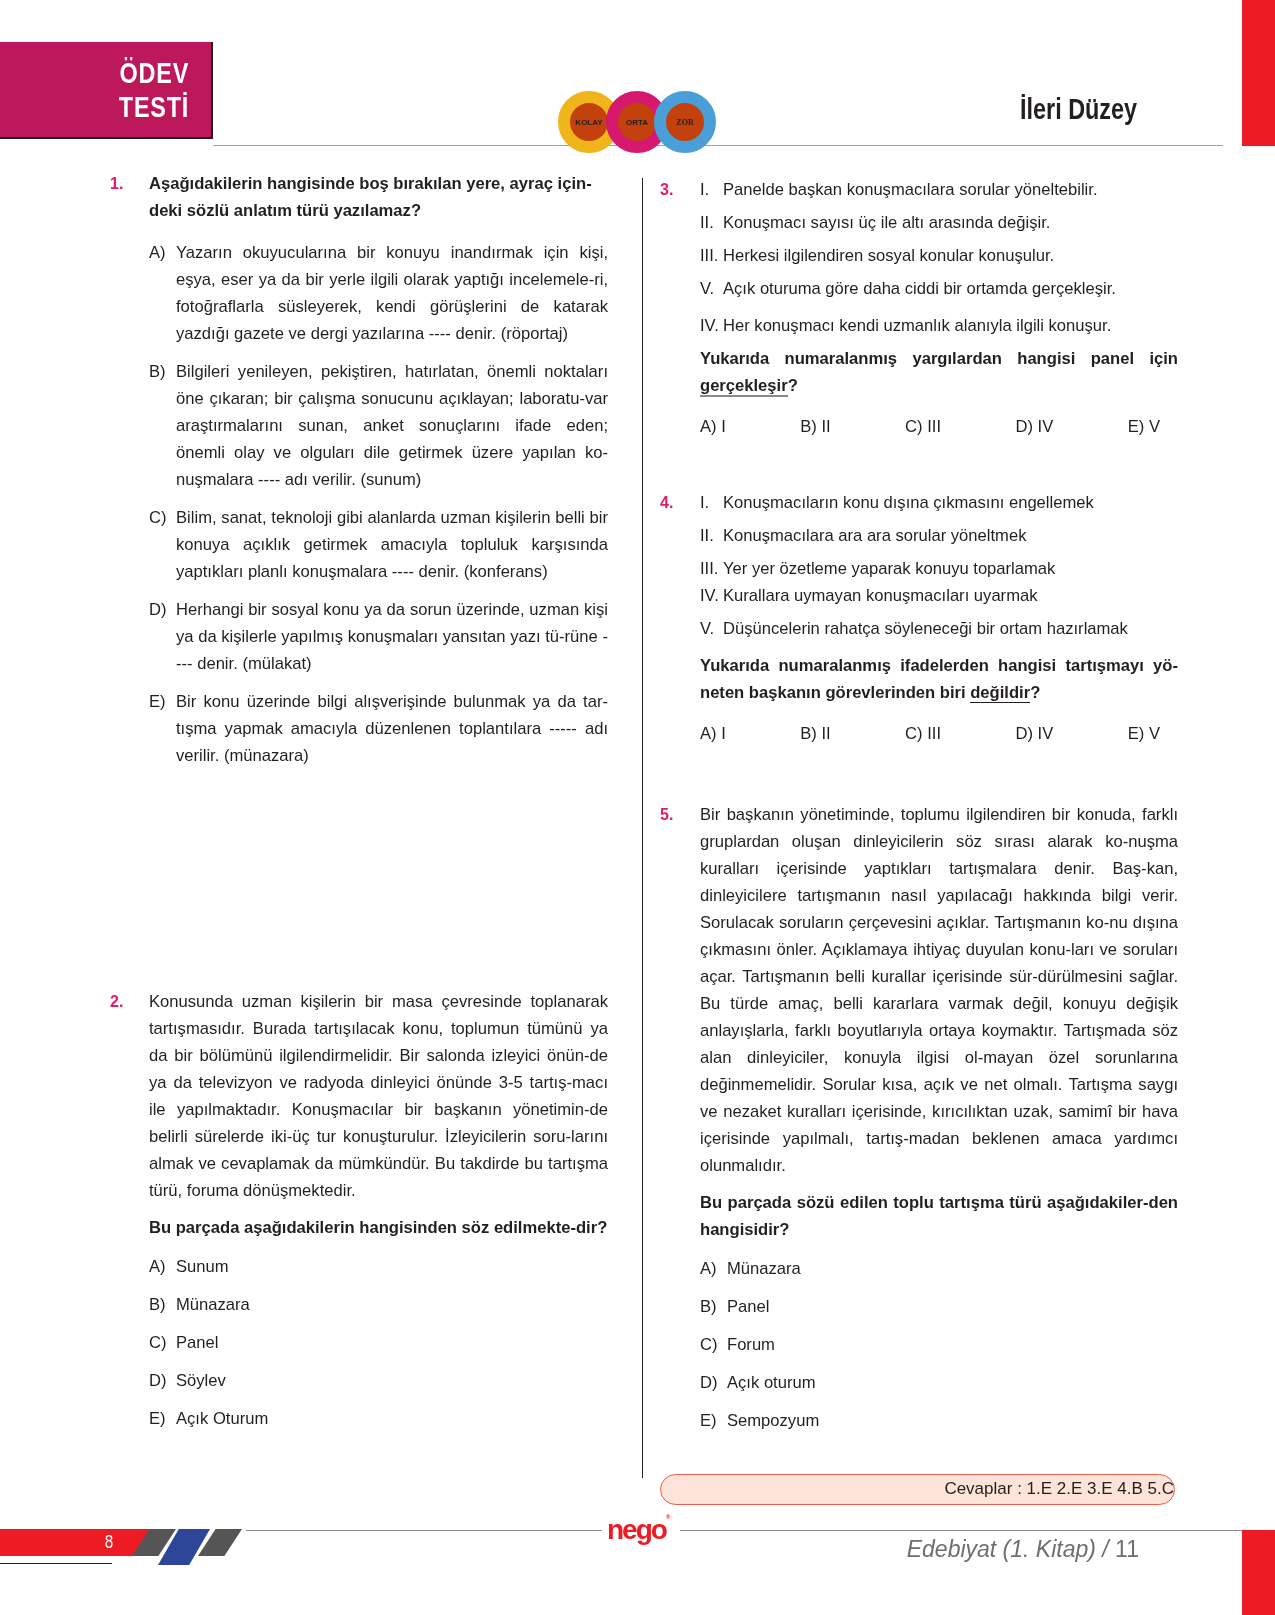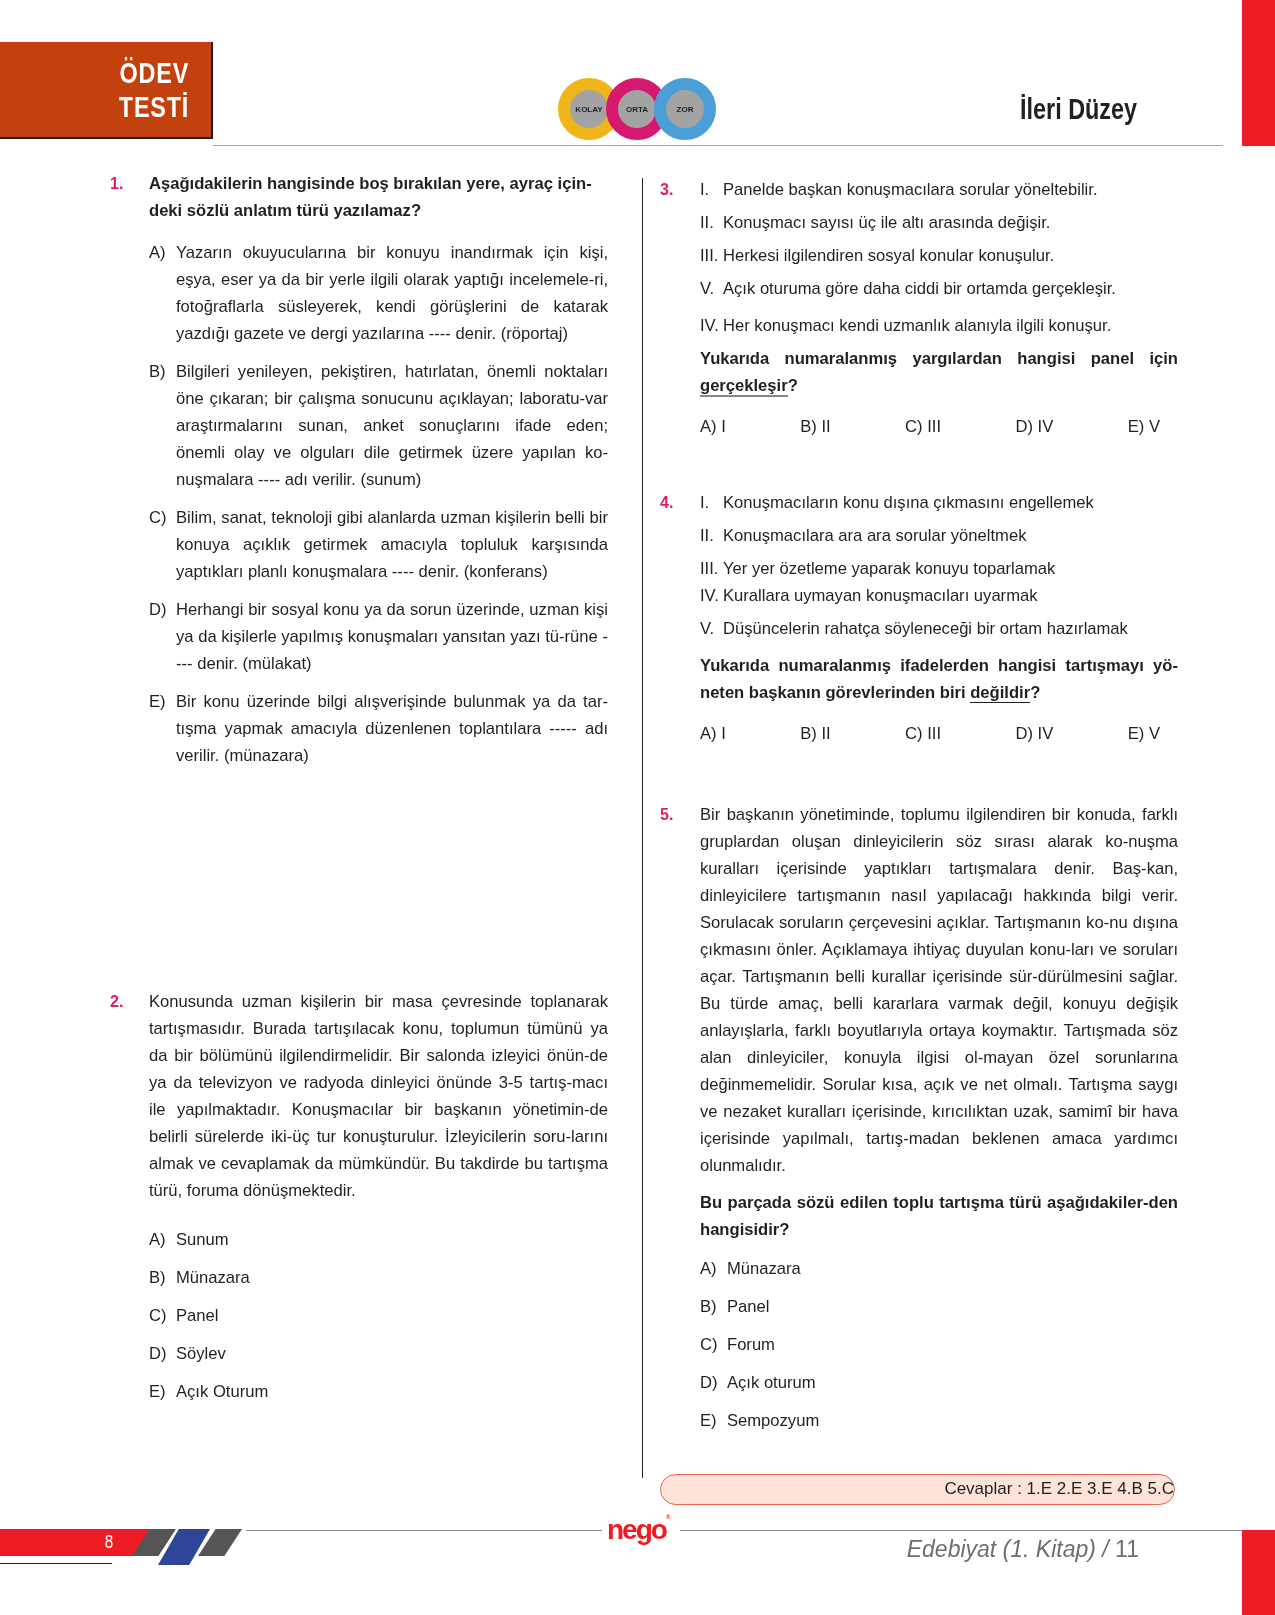--- a/index.html
+++ b/index.html
@@ -1,37 +1,37 @@
 <!DOCTYPE html>
 <html><head>
 <meta charset="utf-8">
 <style>
   html, body { margin:0; padding:0; background:#ffffff; }
   body { width:1275px; height:1615px; position:relative; overflow:hidden;
          font-family:"Liberation Sans", sans-serif; color:#231f20; }
 
   
   .hdr-box { position:absolute; left:0; top:42px; width:213px; height:97px;
-             background:#c2410c; border-right:2px solid #231f20; border-bottom:2px solid #231f20; box-sizing:border-box; }
+             background:#be185d; border-right:2px solid #231f20; border-bottom:2px solid #231f20; box-sizing:border-box; }
   .hdr-box .t { position:absolute; right:22px; color:#fff; font-weight:bold; font-size:30px; line-height:34px;
                 font-family:"Liberation Sans Narrow","Liberation Sans", sans-serif; transform:scaleX(0.78); transform-origin:right center; letter-spacing:1px; }
   .hdr-box .t1 { top:14px; }
   .hdr-box .t2 { top:48px; }
   .hdr-line { position:absolute; left:213px; top:145px; width:1010px; height:1px; background:#f08070; }
   .hdr-redbar { position:absolute; right:0; top:0; width:33px; height:146px; background:#ed1c24; }
   .level { position:absolute; right:138px; top:92px; font-size:30px; font-weight:bold;
            transform:scaleX(0.78); transform-origin:right center; color:#231f20; }
 
   .rings { position:absolute; left:558px; top:74px; width:160px; height:62px; }
-  .ring { position:absolute; top:4px; width:62px; height:62px; border-radius:50%; box-sizing:border-box; border:12px solid; background:#a3a3a3;
+  .ring { position:absolute; top:17px; width:62px; height:62px; border-radius:50%; box-sizing:border-box; border:12px solid; background:#c2410c;
           display:flex; align-items:center; justify-content:center; }
   .ring span { font-size:8px; font-weight:bold; color:#231f20; }
   .ring.r1 { left:0; border-color:#f0b51a; }
   .ring.r2 { left:48px; border-color:#d6186f; }
-  .ring.r3 { left:96px; border-color:#4a9fd8; }
+  .ring.r3 { left:96px; border-color:#4a9fd8;font-family:Liberation Serif, serif; }
 
   
   .col-div { position:absolute; left:642px; top:178px; width:1px; height:1300px; background:#231f20; }
 
   .q { position:absolute; font-size:16.6px; line-height:27px; }
   .qnum { position:absolute; color:#e5196b; font-weight:bold; font-size:16px; }
   .qbody { position:absolute; }
   .bold { font-weight:bold; }
   p { margin:0; }
   .just { text-align:justify; }
@@ -102,20 +102,21 @@
     <div style="height:11px"></div>
     <div class="opt just"><span class="lbl">E)</span><span>Bir konu üzerinde bilgi alışverişinde bulunmak ya da tar-tışma yapmak amacıyla düzenlenen toplantılara ----- adı verilir. (münazara)</span></div>
   </div>
 </div>
 
 <div class="q" style="left:110px; top:988px; width:500px;">
   <div class="qnum" style="left:0; top:0;">2.</div>
   <div class="qbody" style="left:39px; top:0; width:459px;">
     <p class="just">Konusunda uzman kişilerin bir masa çevresinde toplanarak tartışmasıdır. Burada tartışılacak konu, toplumun tümünü ya da bir bölümünü ilgilendirmelidir. Bir salonda izleyici önün-de ya da televizyon ve radyoda dinleyici önünde 3-5 tartış-macı ile yapılmaktadır. Konuşmacılar bir başkanın yönetimin-de belirli sürelerde iki-üç tur konuşturulur. İzleyicilerin soru-larını almak ve cevaplamak da mümkündür. Bu takdirde bu tartışma türü, foruma dönüşmektedir.</p>
     <div style="height:10px"></div>
+    <p class="bold just">Bu parçada aşağıdakilerin hangisinden söz edilmekte-dir?</p>
     <div style="height:12px"></div>
     <div class="opt" style="margin-bottom:11px;"><span class="lbl">A)</span><span>Sunum</span></div>
     <div class="opt" style="margin-bottom:11px;"><span class="lbl">B)</span><span>Münazara</span></div>
     <div class="opt" style="margin-bottom:11px;"><span class="lbl">C)</span><span>Panel</span></div>
     <div class="opt" style="margin-bottom:11px;"><span class="lbl">D)</span><span>Söylev</span></div>
     <div class="opt"><span class="lbl">E)</span><span>Açık Oturum</span></div>
   </div>
 </div>
 
 <div class="q" style="left:660px; top:176px; width:520px;">

